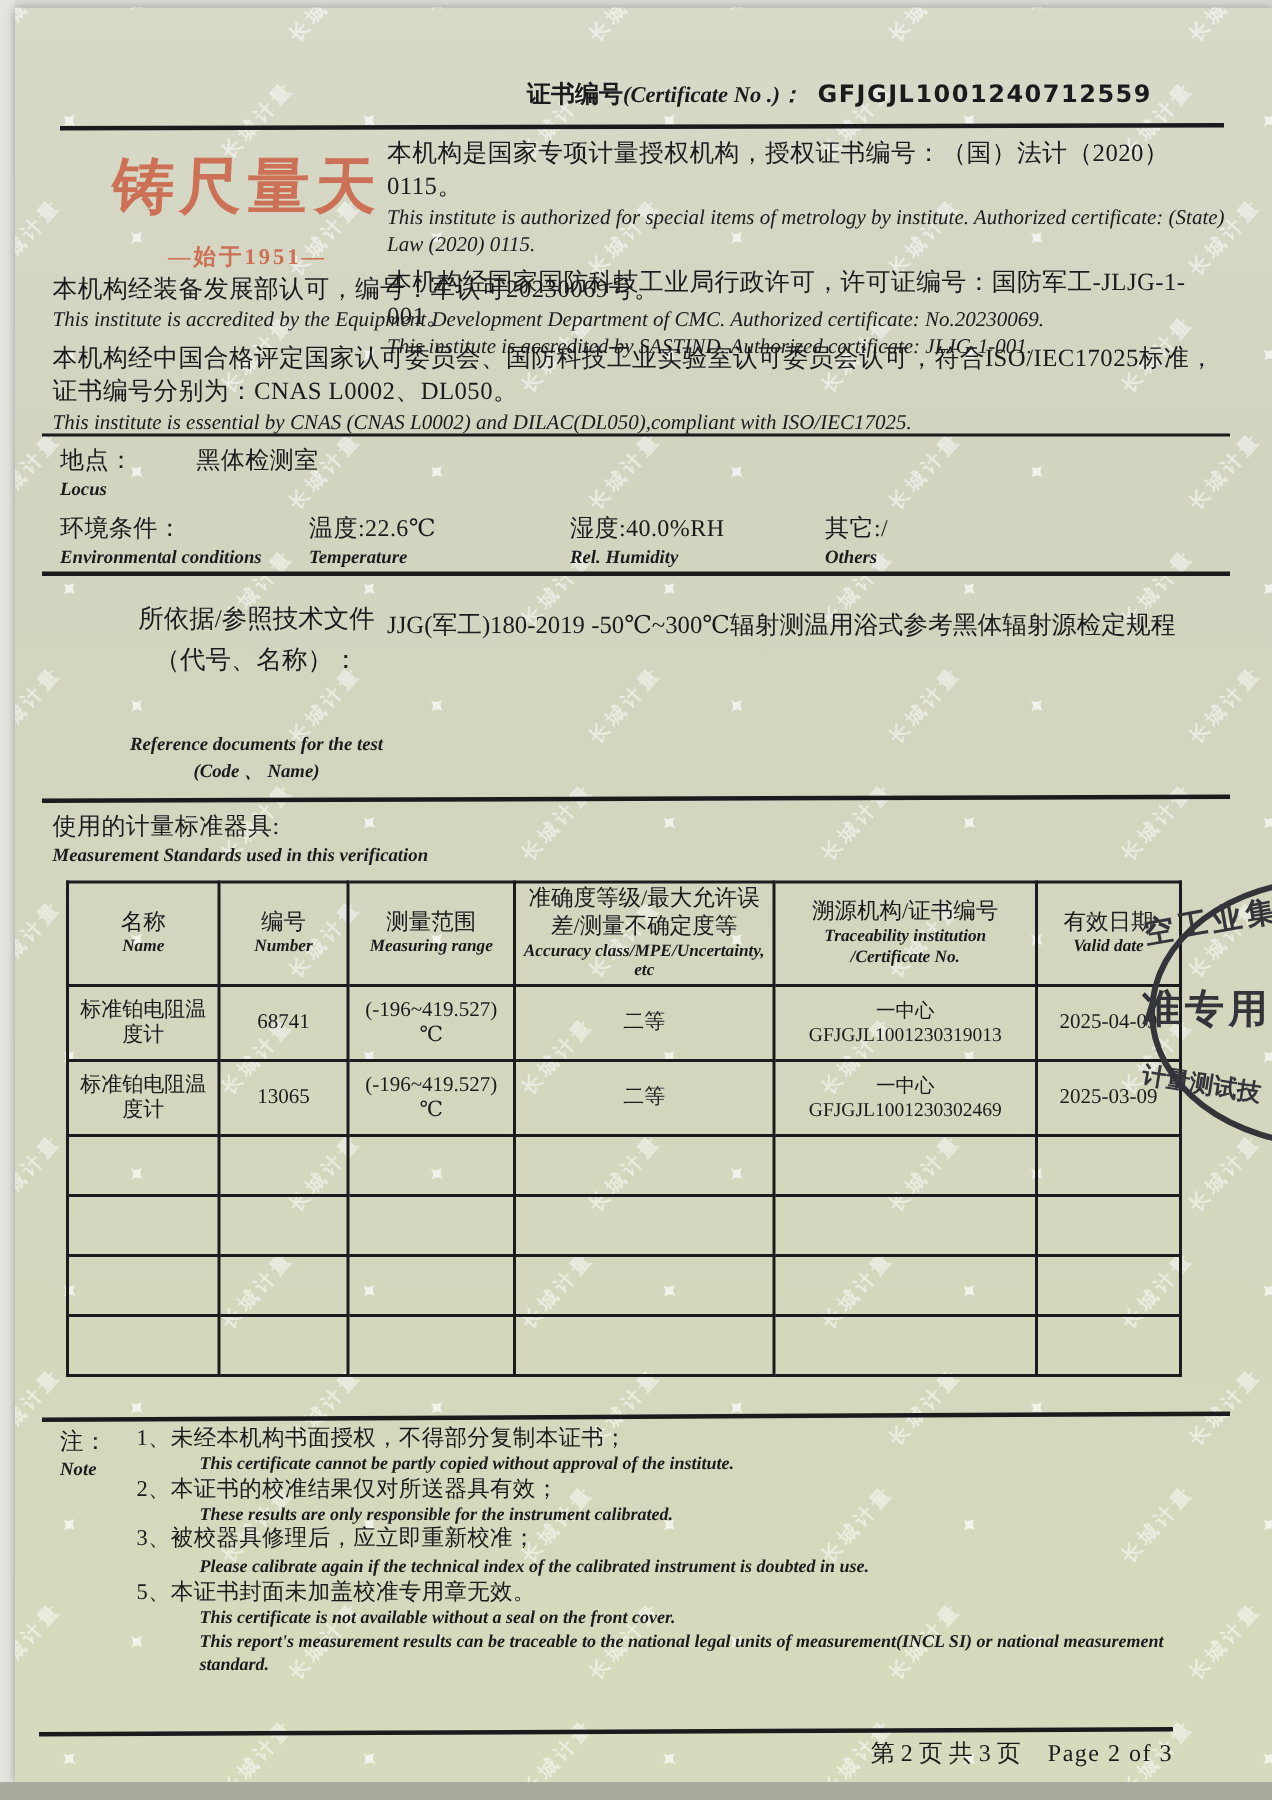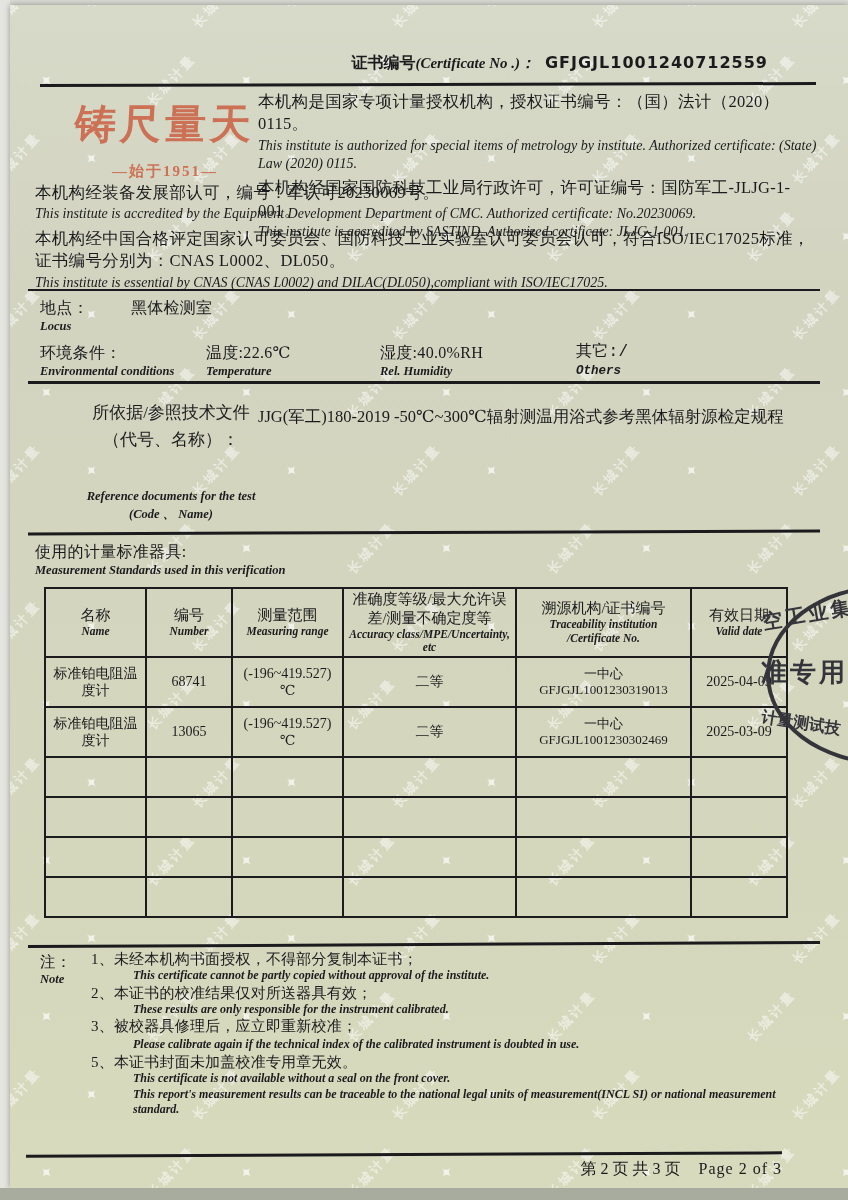--- a/index.html
+++ b/index.html
@@ -45,21 +45,21 @@
 
   .paraA{position:absolute;left:248px;top:86px;width:566px;}
   .paraB{position:absolute;left:25px;top:177px;width:788px;}
   .paraA .cn,.paraB .cn{margin-bottom:1px;}
   .paraA .en,.paraB .en{margin-bottom:4px;}
 
   .loc{position:absolute;left:30px;top:292px;}
   .loc .val{margin-left:42px;}
   .env{position:absolute;left:0;top:337px;width:838px;height:44px;}
   .env .col{position:absolute;top:0;}
-  .env .c0{left:30px;} .env .c1{left:196px;} .env .c2{left:370px;} .env .c3{left:566px;font-family:Liberation Mono, monospace;}
+  .env .c0{left:30px;} .env .c1{left:196px;} .env .c2{left:370px;} .env .c3{left:540px;}
   .env .cn{font-size:16px;}
   .env .en-b{font-size:12.5px;}
 
   .ref-label{position:absolute;left:55px;top:394px;width:212px;text-align:center;font-size:17px;line-height:1.6;}
   .ref-value{position:absolute;left:248px;top:400px;width:566px;font-size:16.5px;line-height:1.45;}
   .ref-en{position:absolute;left:55px;top:482px;width:212px;text-align:center;font-size:12.5px;line-height:1.45;}
 
   .std-title{position:absolute;left:25px;top:536px;}
   .std-title .cn{font-size:16px;}
   .std-title .en-b{font-size:12.5px;}

